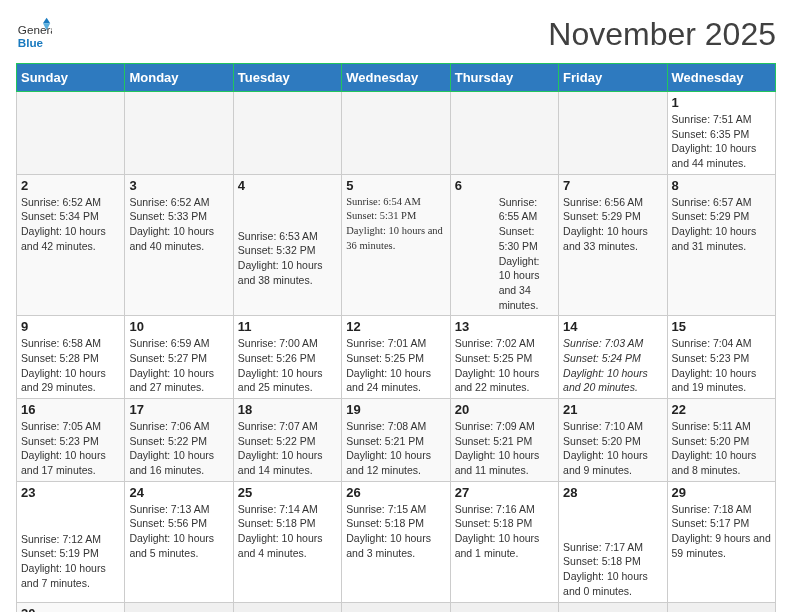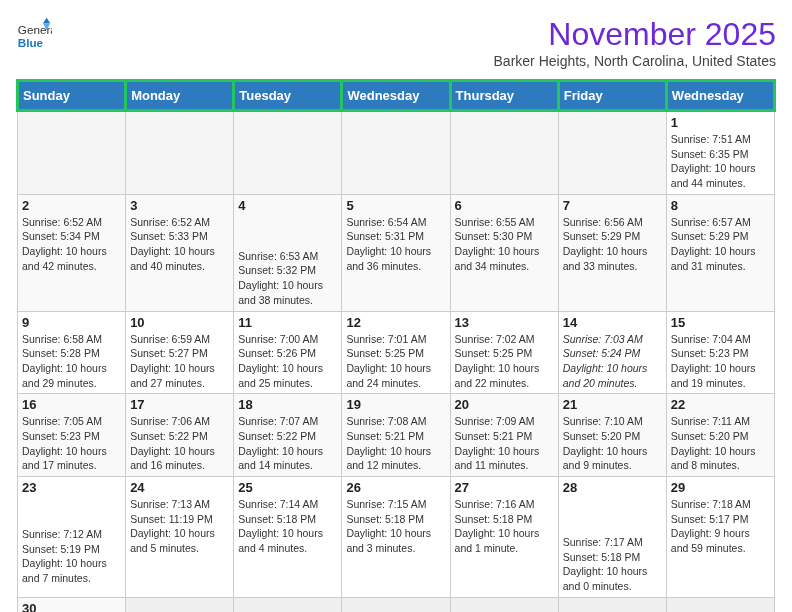--- a/index.html
+++ b/index.html
@@ -24,39 +24,39 @@
     .logo-icon {
       width: 36px;
       height: 36px;
     }
     .title-area {
       text-align: right;
     }
     .month-title {
       font-size: 32px;
       font-weight: normal;
-      color: #6d28d9;
+      color: #404040;
     }
     .location-title {
       font-size: 14px;
       color: #444;
     }
     .calendar-table {
       width: 100%;
       border-collapse: collapse;
       border: 1px solid #ccc;
     }
     .calendar-table th {
       background-color: #2e7abf;
       color: #fff;
       font-size: 13px;
       font-weight: bold;
       padding: 6px 4px;
       text-align: left;
-      border: 3px solid #22c55e;
+      border: 1px solid #22c55e;
     }
     .calendar-table td {
       vertical-align: top;
       border: 1px solid #ccc;
       padding: 3px 4px;
       width: calc(100% / 7);
       min-height: 72px;
       background: #fff;
       font-size: 11px;
       color: #333;
@@ -90,21 +90,20 @@
   <div class="logo-area">
     <svg class="logo-icon" viewBox="0 0 40 40">
       <text x="2" y="20" font-size="13" fill="#333" font-family="Arial">General</text>
       <text x="2" y="34" font-size="13" fill="#1a7abf" font-weight="bold" font-family="Arial">Blue</text>
       <polygon points="30,8 38,8 34,2" fill="#1a7abf"></polygon>
       <polygon points="30,8 38,8 34,16" fill="#5aafdf"></polygon>
     </svg>
   </div>
   <div class="title-area">
     <div class="month-title">November 2025</div>
-    <div class="location-title">Barker Heights, North Carolina, United States</div>
   </div>
 </div>
 
 <table class="calendar-table">
   <thead>
     <tr>
     <th>Sunday</th>
         <th>Monday</th>
         <th>Tuesday</th>
         <th>Wednesday</th>
@@ -142,27 +141,27 @@
 Daylight: 10 hours and 40 minutes.</div>
         </td>
         <td>
           <span class="day-number">4</span>
           <div class="day-info" style="white-space: pre-line; margin-top: 36px;">Sunrise: 6:53 AM
 Sunset: 5:32 PM
 Daylight: 10 hours and 38 minutes.</div>
         </td>
         <td>
           <span class="day-number">5</span>
-          <div class="day-info" style="white-space: pre-line;">Sunrise: 6:54 AM
+          <div class="day-info" style="white-space: pre-line; font-family: Liberation Serif, serif;">Sunrise: 6:54 AM
 Sunset: 5:31 PM
 Daylight: 10 hours and 36 minutes.</div>
         </td>
         <td>
           <span class="day-number">6</span>
-          <div class="day-info" style="white-space: pre-line;">Sunrise: 6:55 AM
+          <div class="day-info" style="white-space: pre-line; margin-left: 44px;">Sunrise: 6:55 AM
 Sunset: 5:30 PM
 Daylight: 10 hours and 34 minutes.</div>
         </td>
         <td>
           <span class="day-number">7</span>
           <div class="day-info" style="white-space: pre-line;">Sunrise: 6:56 AM
 Sunset: 5:29 PM
 Daylight: 10 hours and 33 minutes.</div>
         </td>
         <td>
@@ -248,36 +247,36 @@
 Daylight: 10 hours and 11 minutes.</div>
         </td>
         <td>
           <span class="day-number">21</span>
           <div class="day-info" style="white-space: pre-line;">Sunrise: 7:10 AM
 Sunset: 5:20 PM
 Daylight: 10 hours and 9 minutes.</div>
         </td>
         <td>
           <span class="day-number">22</span>
-          <div class="day-info" style="white-space: pre-line;">Sunrise: 7:11 AM
+          <div class="day-info" style="white-space: pre-line;">Sunrise: 5:11 AM
 Sunset: 5:20 PM
 Daylight: 10 hours and 8 minutes.</div>
         </td>
       </tr>
       <tr>
         <td>
           <span class="day-number">23</span>
           <div class="day-info" style="white-space: pre-line; margin-top: 32px;">Sunrise: 7:12 AM
 Sunset: 5:19 PM
 Daylight: 10 hours and 7 minutes.</div>
         </td>
         <td>
           <span class="day-number">24</span>
           <div class="day-info" style="white-space: pre-line;">Sunrise: 7:13 AM
-Sunset: 11:19 PM
+Sunset: 5:56 PM
 Daylight: 10 hours and 5 minutes.</div>
         </td>
         <td>
           <span class="day-number">25</span>
           <div class="day-info" style="white-space: pre-line;">Sunrise: 7:14 AM
 Sunset: 5:18 PM
 Daylight: 10 hours and 4 minutes.</div>
         </td>
         <td>
           <span class="day-number">26</span>

